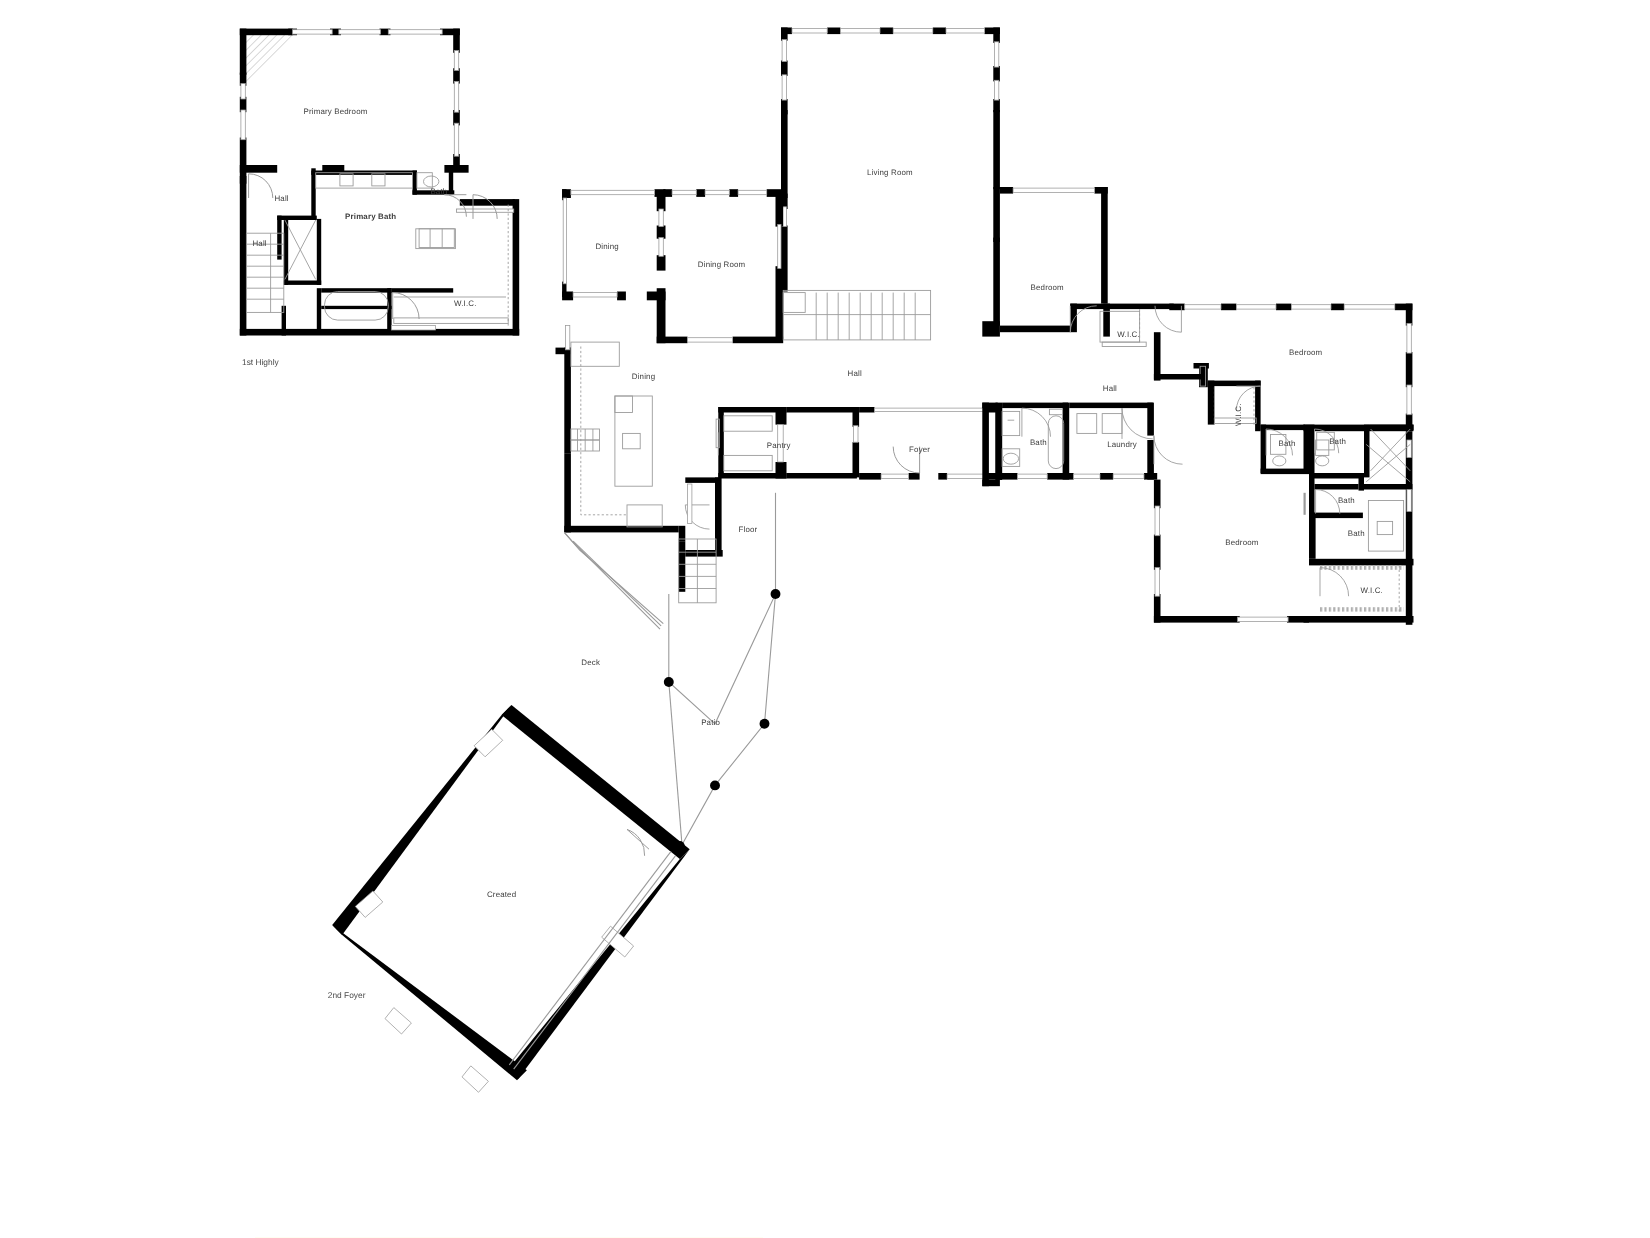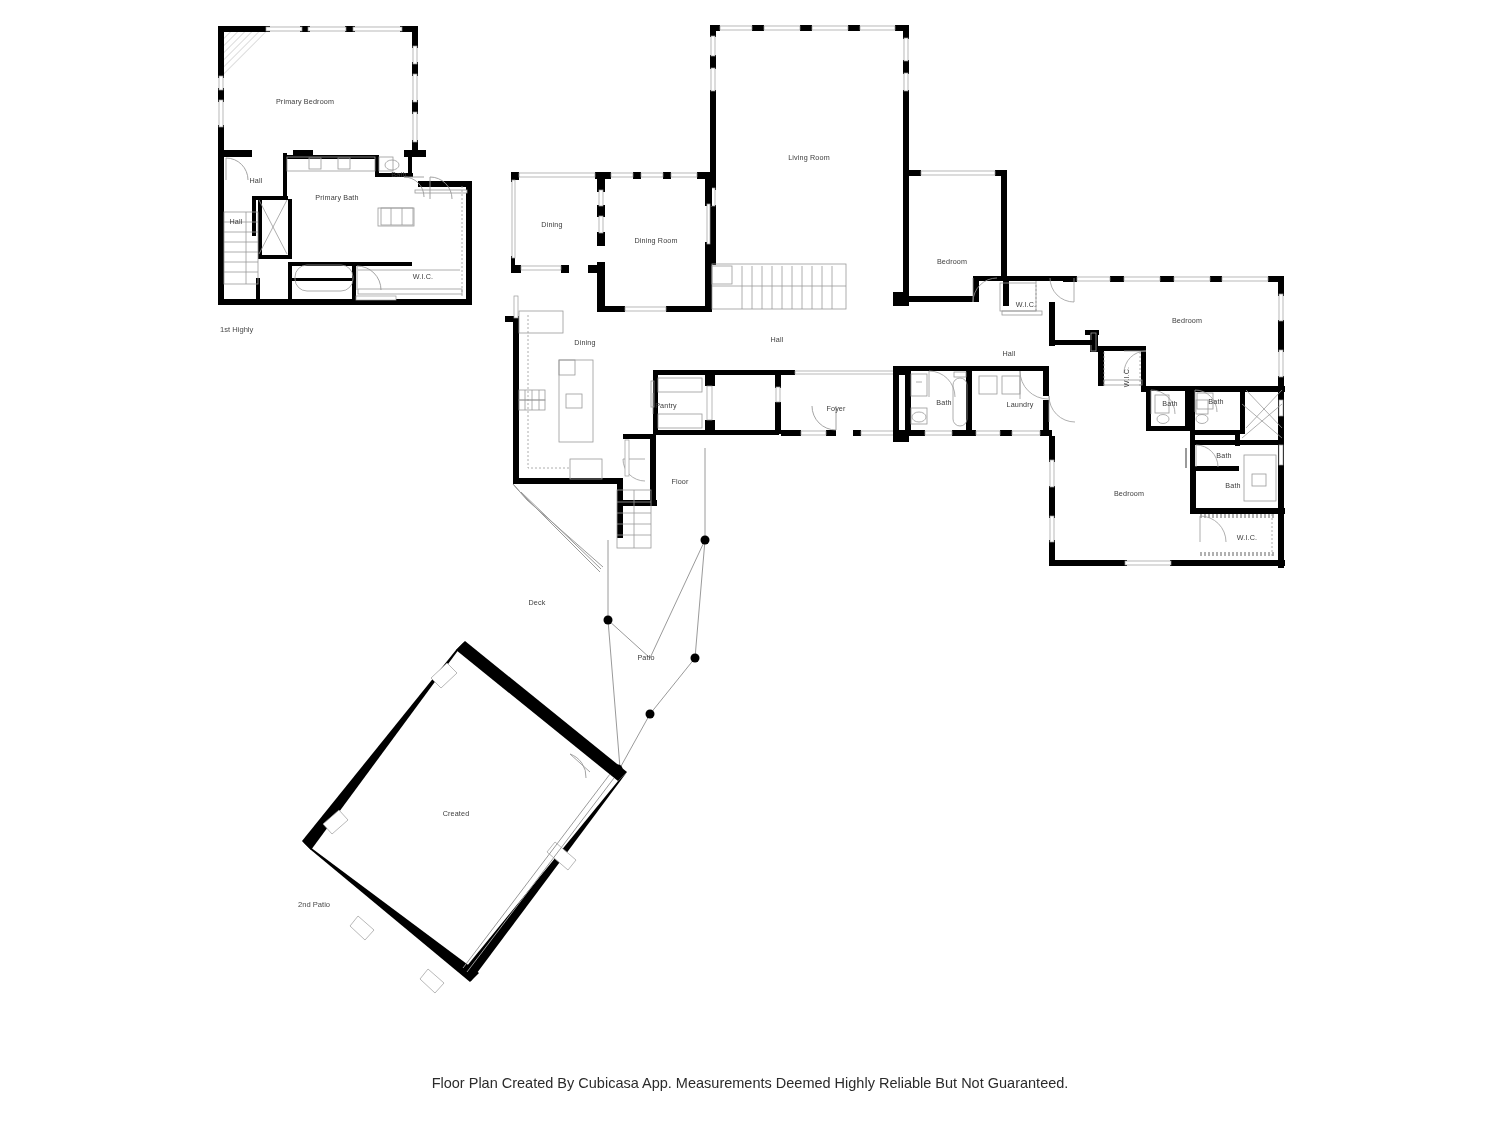--- a/index.html
+++ b/index.html
@@ -542,47 +542,46 @@
         <path d="M570,754 A24,24 0 0 1 586,778"></path>
         <line x1="570" y1="754" x2="590" y2="772"></line>
       </g>
     </g>
 
   </svg>
 
   <div class="room-label" style="left:305px; top:101px;">Primary Bedroom</div>
   <div class="room-label" style="left:256px; top:180px;">Hall</div>
   <div class="room-label" style="left:236px; top:221px;">Hall</div>
-  <div class="room-label" style="left:337px; top:197px;">Primary Bath</div>
+  <div class="room-label" style="left:337px; top:197px;font-weight:bold;">Primary Bath</div>
   <div class="room-label" style="left:399px; top:174px;">Bath</div>
   <div class="room-label" style="left:423px; top:276px;">W.I.C.</div>
 
   <div class="room-label" style="left:809px; top:157px;">Living Room</div>
   <div class="room-label" style="left:552px; top:224px;">Dining</div>
   <div class="room-label" style="left:656px; top:240px;">Dining Room</div>
   <div class="room-label" style="left:585px; top:342px;">Dining</div>
   <div class="room-label" style="left:777px; top:339px;">Hall</div>
-  <div class="room-label" style="left:666px; top:405px;">Pantry</div>
+  <div class="room-label" style="left:708px; top:405px;">Pantry</div>
   <div class="room-label" style="left:680px; top:481px;">Floor</div>
   <div class="room-label" style="left:836px; top:408px;">Foyer</div>
   <div class="room-label" style="left:952px; top:261px;">Bedroom</div>
   <div class="room-label" style="left:1026px; top:304px;">W.I.C.</div>
   <div class="room-label" style="left:1009px; top:353px;">Hall</div>
   <div class="room-label" style="left:944px; top:402px;">Bath</div>
   <div class="room-label" style="left:1020px; top:404px;">Laundry</div>
   <div class="room-label" style="left:1187px; top:320px;">Bedroom</div>
   <div class="room-label rot90" style="left:1126px; top:377px;">W.I.C.</div>
   <div class="room-label" style="left:1170px; top:403px;">Bath</div>
   <div class="room-label" style="left:1216px; top:401px;">Bath</div>
   <div class="room-label" style="left:1224px; top:455px;">Bath</div>
   <div class="room-label" style="left:1233px; top:485px;">Bath</div>
   <div class="room-label" style="left:1129px; top:493px;">Bedroom</div>
   <div class="room-label" style="left:1247px; top:537px;">W.I.C.</div>
   <div class="room-label" style="left:537px; top:602px;">Deck</div>
   <div class="room-label" style="left:646px; top:657px;">Patio</div>
   <div class="room-label" style="left:456px; top:813px;">Created</div>
 
   <div class="floor-label" style="left:220px; top:325px;">1st Highly</div>
-  <div class="floor-label" style="left:298px; top:900px;">2nd Patio</div>
-
-  <div id="caption">Floor Plan Created By Cubicasa App. Measurements Deemed Highly Reliable But Not Guaranteed.</div>
+  <div class="floor-label" style="left:298px; top:900px;">2nd Foyer</div>
+
 
 </div>
 
 </body></html>

